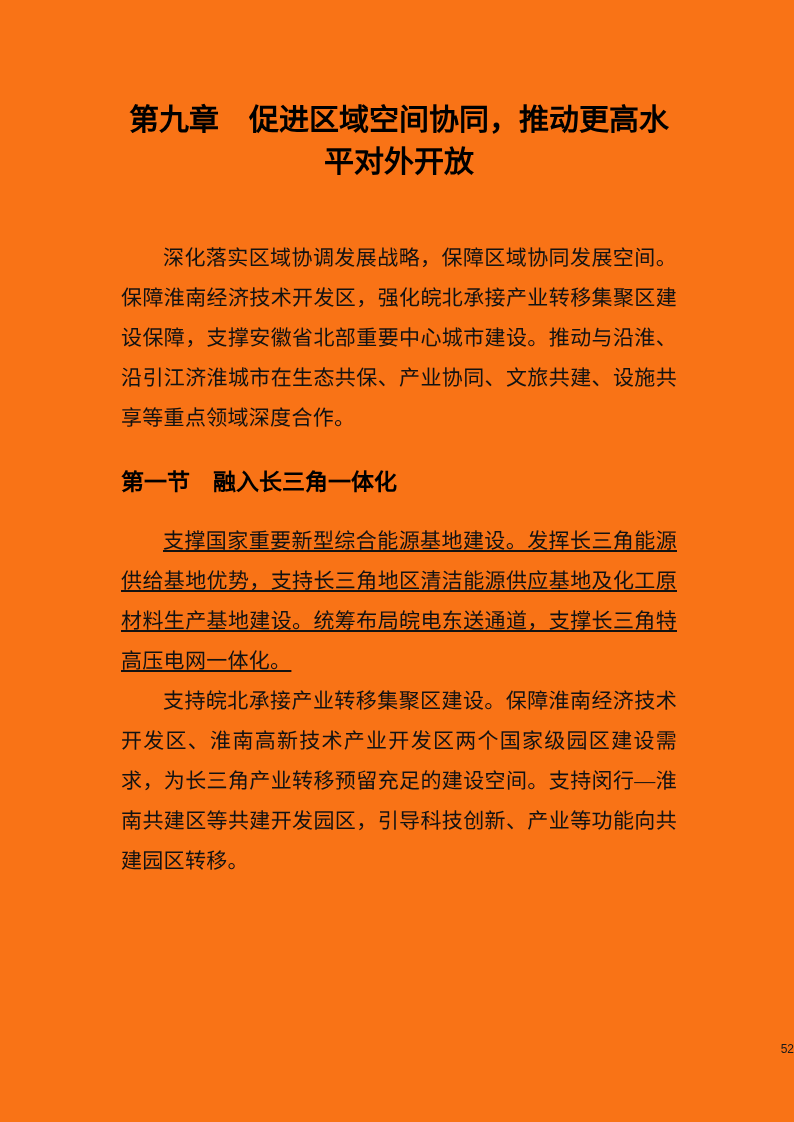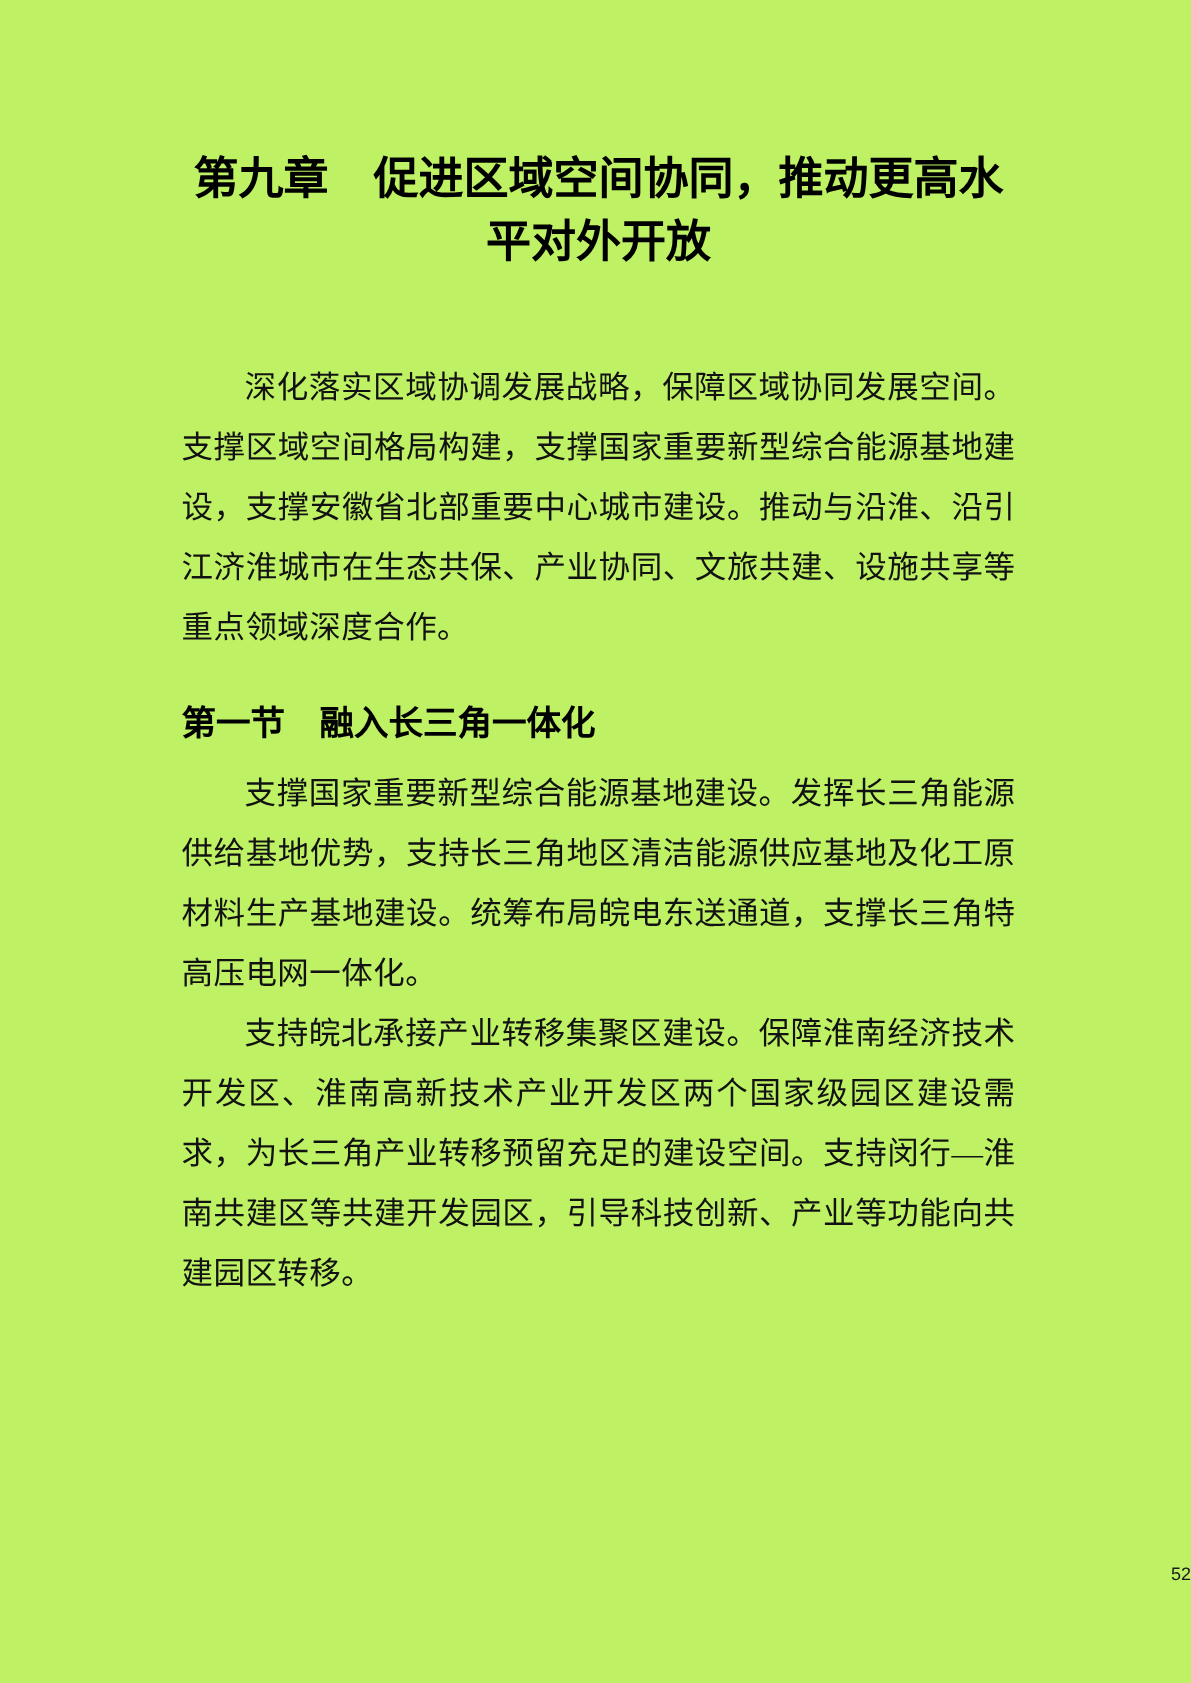--- a/index.html
+++ b/index.html
@@ -6,21 +6,21 @@
   html, body {
     margin: 0;
     padding: 0;
     background: #ffffff;
   }
   .page {
     position: relative;
     width: 794px;
     height: 1122px;
     margin: 0 auto;
-    background: #bef264;
+    background: #f97316;
     box-sizing: border-box;
     padding: 99px 117px 0 121px;
     overflow: hidden;
     color: #000000;
     font-family: "Liberation Serif", "DejaVu Serif", serif;
   }
   .chapter-title {
     margin: 0;
     font-family: "Liberation Serif", "DejaVu Serif", serif;
     font-weight: bold;
@@ -49,21 +49,22 @@
   .section-title {
     margin: 28px 0 0 0;
     font-family: "Liberation Sans", "DejaVu Sans", sans-serif;
     font-weight: bold;
     font-size: 23px;
     line-height: 32px;
     text-align: left;
     color: #000000;
   }
   .first-after-heading {
-    margin-top: 11px;
+    margin-top: 23px;
+    text-decoration: underline;
   }
   .page-number {
     position: absolute;
     left: 0;
     right: 0;
     bottom: 66px;
     text-align: right;
     font-family: "Liberation Sans", "DejaVu Sans", sans-serif;
     font-size: 12px;
     line-height: 14px;
@@ -73,21 +74,21 @@
 </head>
 <body>
 
 <div class="page">
 
   <h1 class="chapter-title">
     <span class="title-line">第九章　促进区域空间协同，推动更高水</span>
     <span class="title-line">平对外开放</span>
   </h1>
 
-  <p class="body-text intro">深化落实区域协调发展战略，保障区域协同发展空间。支撑区域空间格局构建，支撑国家重要新型综合能源基地建设，支撑安徽省北部重要中心城市建设。推动与沿淮、沿引江济淮城市在生态共保、产业协同、文旅共建、设施共享等重点领域深度合作。</p>
+  <p class="body-text intro">深化落实区域协调发展战略，保障区域协同发展空间。保障淮南经济技术开发区，强化皖北承接产业转移集聚区建设保障，支撑安徽省北部重要中心城市建设。推动与沿淮、沿引江济淮城市在生态共保、产业协同、文旅共建、设施共享等重点领域深度合作。</p>
 
   <h2 class="section-title">第一节　融入长三角一体化</h2>
 
   <p class="body-text first-after-heading">支撑国家重要新型综合能源基地建设。发挥长三角能源供给基地优势，支持长三角地区清洁能源供应基地及化工原材料生产基地建设。统筹布局皖电东送通道，支撑长三角特高压电网一体化。</p>
 
   <p class="body-text">支持皖北承接产业转移集聚区建设。保障淮南经济技术开发区、淮南高新技术产业开发区两个国家级园区建设需求，为长三角产业转移预留充足的建设空间。支持闵行—淮南共建区等共建开发园区，引导科技创新、产业等功能向共建园区转移。</p>
 
 
   <div class="page-number">52</div>
 

